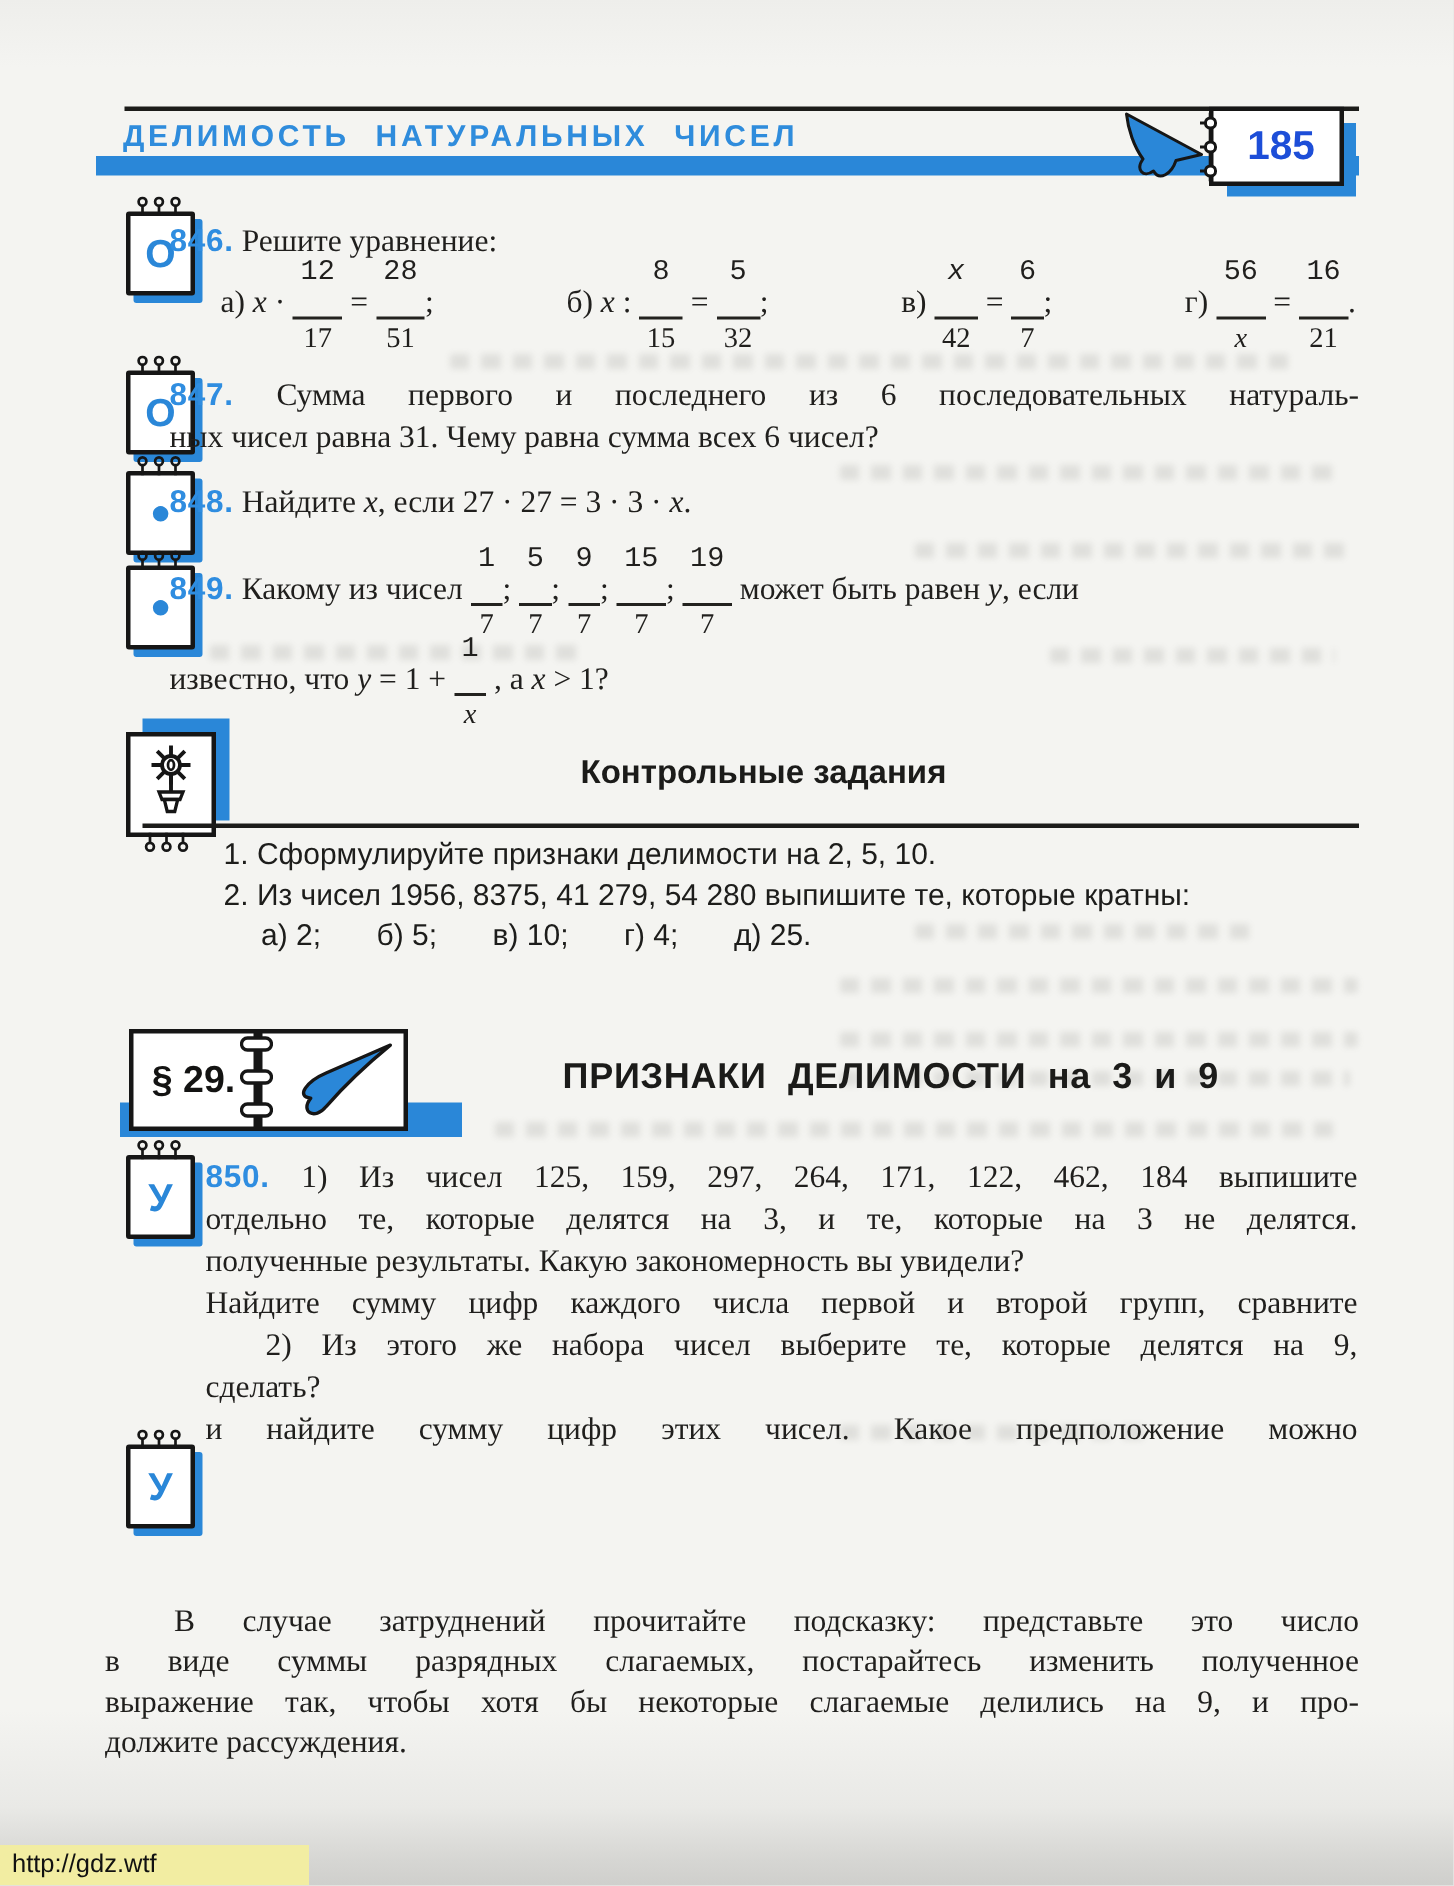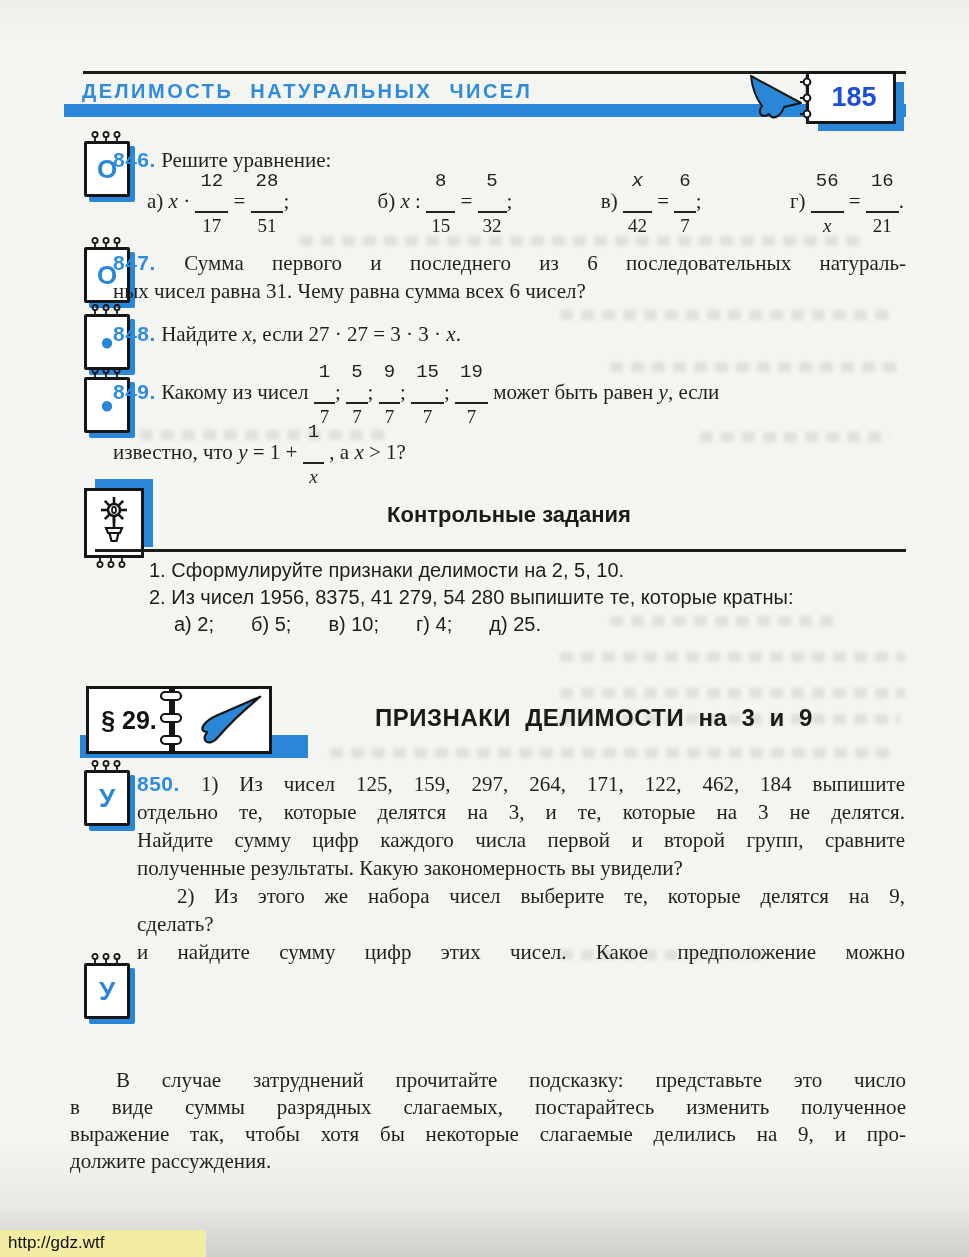--- a/index.html
+++ b/index.html
@@ -261,22 +261,22 @@
         <line x1="5" y1="6" x2="5" y2="13"></line>
           <line x1="16" y1="6" x2="16" y2="13"></line>
           <line x1="27" y1="6" x2="27" y2="13"></line>
       </g>
     </svg>
     <span class="pad-glyph">У</span>
   </span>
   <div id="b850-text">
     <div class="tline jl"><span class="num">850.</span> <span>1) Из чисел 125, 159, 297, 264, 171, 122, 462, 184 выпишите</span></div>
     <div class="tline jl">отдельно те, которые делятся на 3, и те, которые на 3 не делятся.</div>
+    <div class="tline">полученные результаты. Какую закономерность вы увидели?</div>
     <div class="tline jl">Найдите сумму цифр каждого числа первой и второй групп, сравните</div>
-    <div class="tline">полученные результаты. Какую закономерность вы увидели?</div>
     <div class="tline jl ind40">2) Из этого же набора чисел выберите те, которые делятся на 9,</div>
     <div class="tline">сделать?</div>
     <div class="tline jl">и найдите сумму цифр этих чисел. Какое предположение можно</div>
   </div>
 
   <span class="pad" style="left:84px;top:963px;">
     <svg class="rings" viewBox="0 0 32 13">
       <g fill="none" stroke="#161616" stroke-width="1.8">
         <circle cx="5" cy="3.5" r="2.6"></circle>
           <circle cx="16" cy="3.5" r="2.6"></circle>

